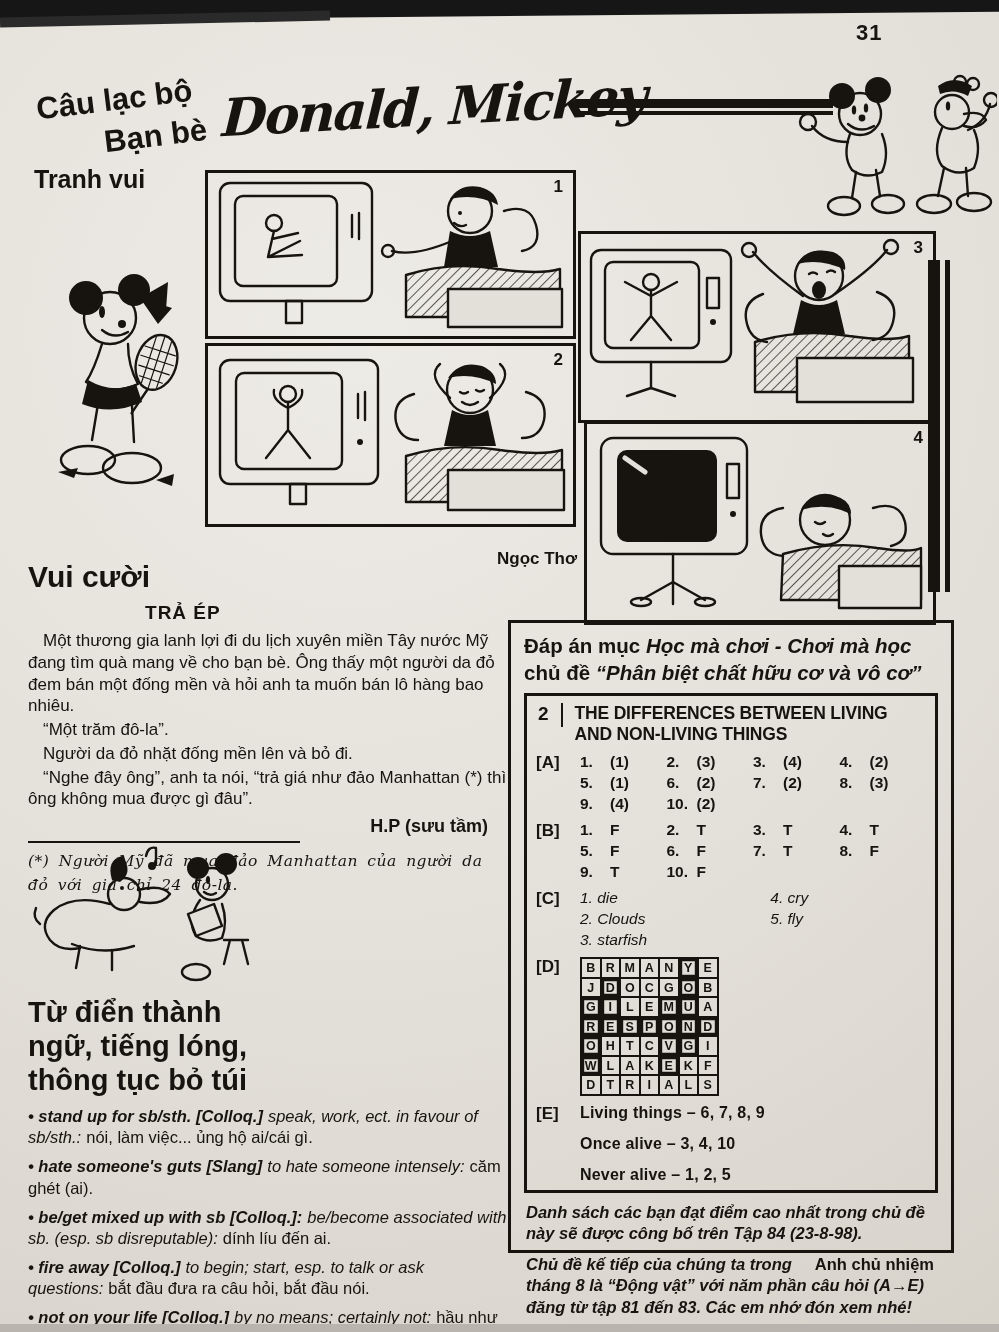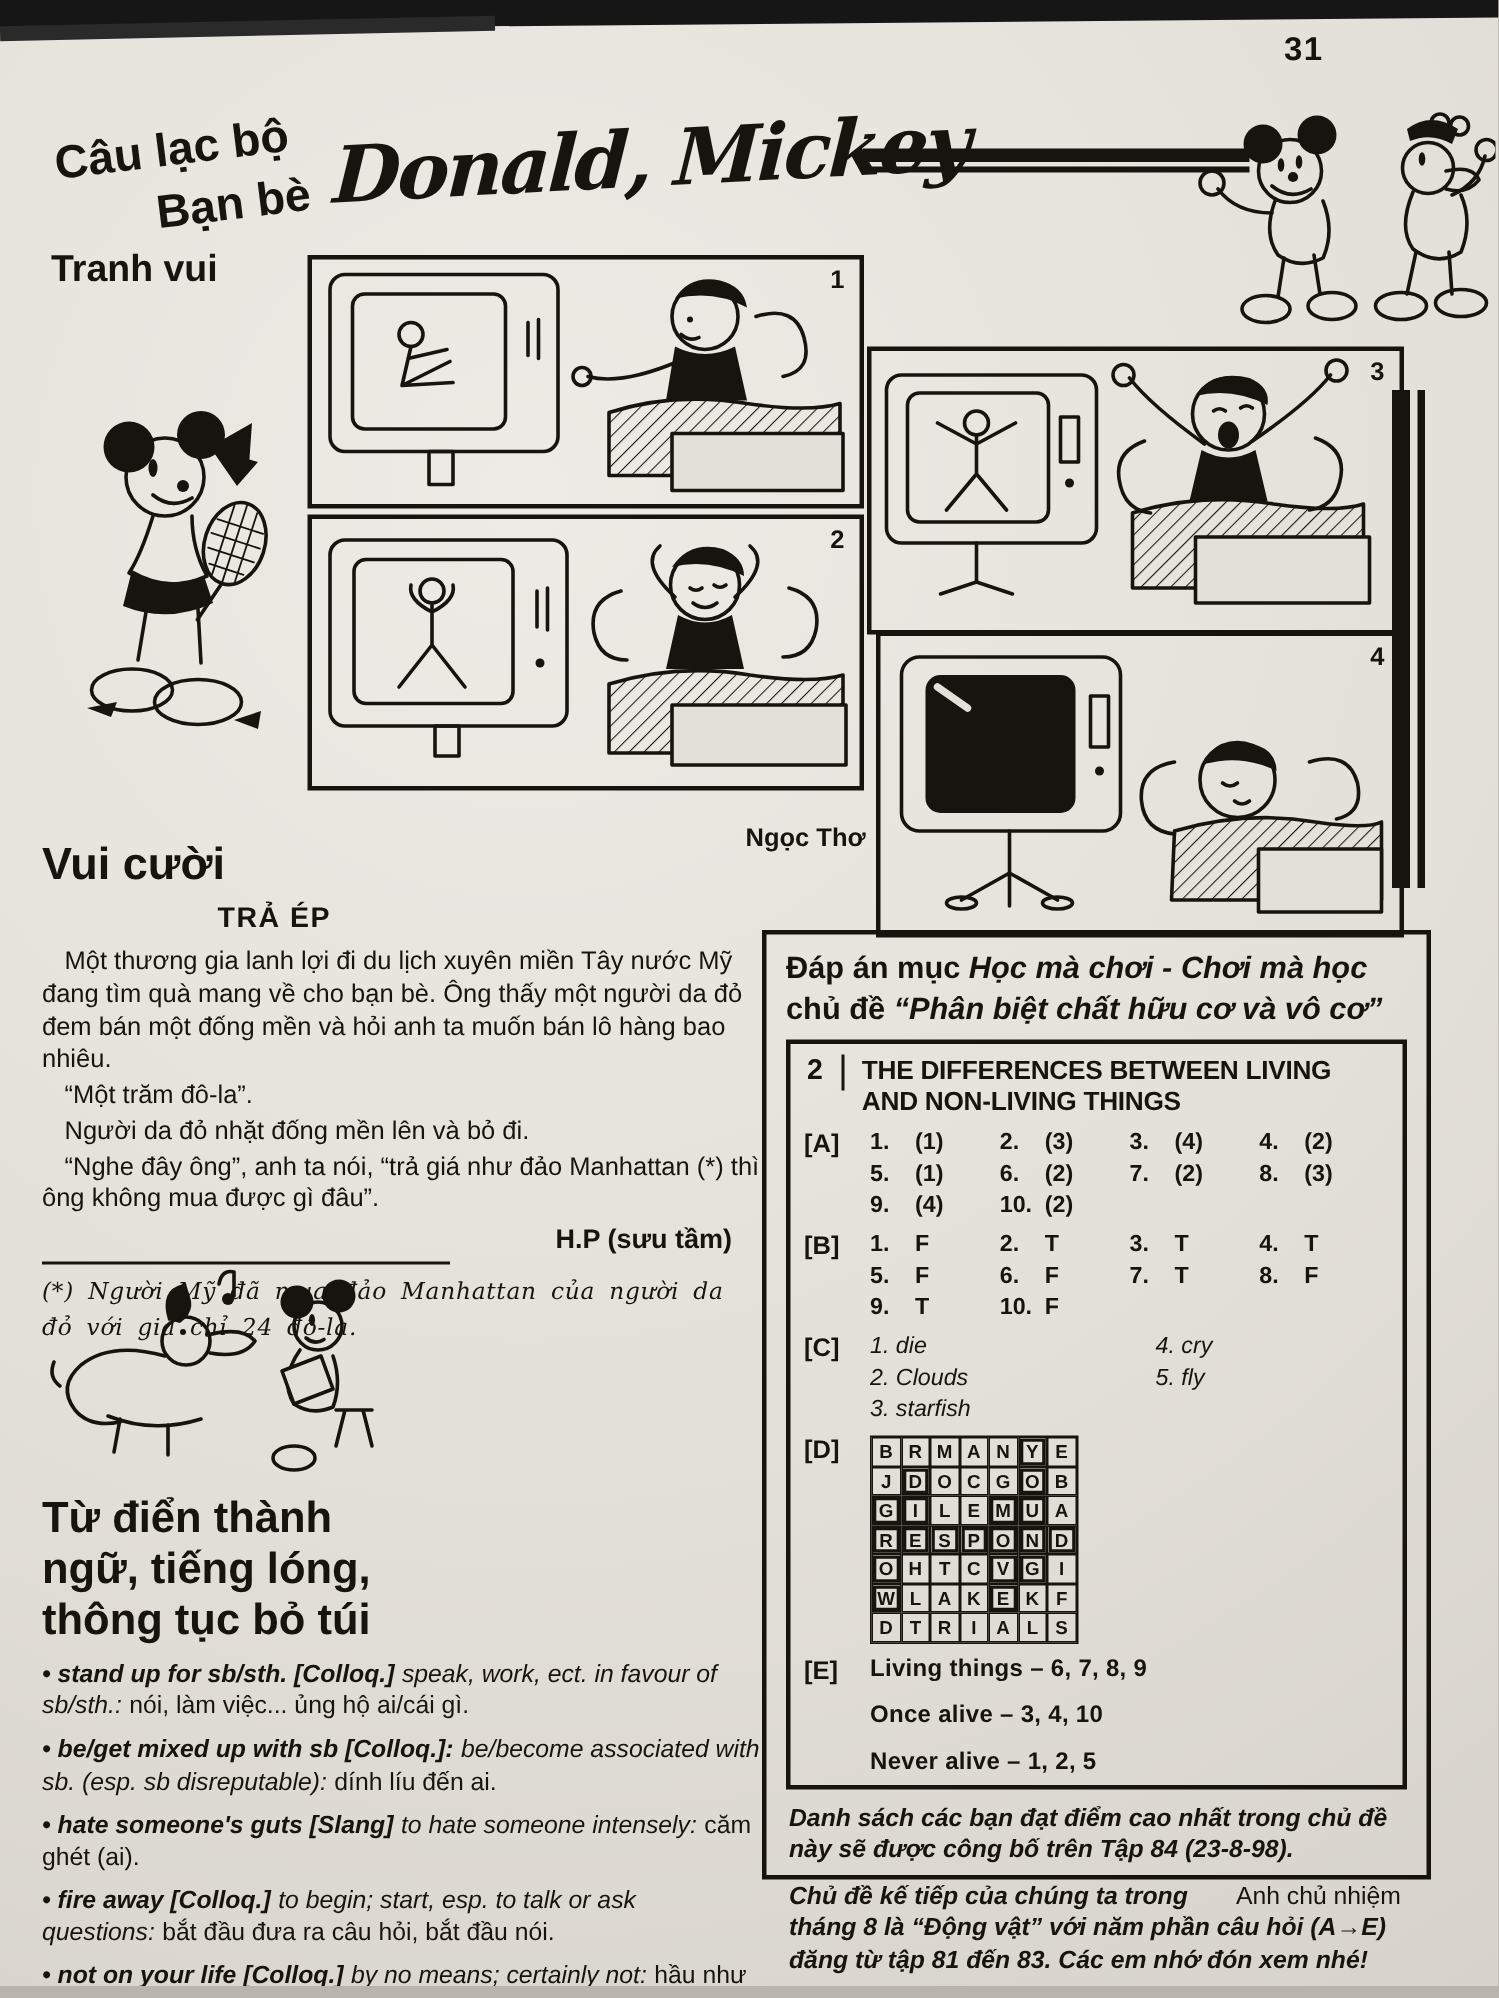--- a/index.html
+++ b/index.html
@@ -68,21 +68,21 @@
   .ai-n{display:inline-block;min-width:30px;}
   .c-cols{flex:1;display:flex;font-size:15.5px;}
   .c-col{display:flex;flex-direction:column;row-gap:3px;font-style:italic;}
   .c-col.one{width:55%;}
   .ws{display:grid;grid-template-columns:repeat(7,19.5px);grid-auto-rows:19.5px;border:1.5px solid #17140f;width:max-content;}
   .ws-cell{display:flex;align-items:center;justify-content:center;border:1.2px solid #17140f;
            font-size:12.5px;font-weight:bold;}
   .ws-cell.hl{box-shadow:inset 0 0 0 2.2px #17140f;}
   .e-lines{display:flex;flex-direction:column;row-gap:13px;font-size:16px;font-weight:bold;letter-spacing:.2px;}
   .ans-note{margin:9px 2px 0;font-size:16.5px;font-weight:bold;font-style:italic;line-height:1.3;}
-  .sig{float:right;font-weight:normal;font-style:normal;margin-right:2px;}
+  .sig{float:right;font-weight:bold;font-style:normal;margin-right:2px;}
 
   svg{stroke:#17140f;fill:none;stroke-width:2.4;stroke-linecap:round;stroke-linejoin:round;}
   svg .fill{fill:#17140f;stroke:none;}
 </style>
 </head>
 <body>
 
 <div class="page">
   <div class="scan-top"></div>
   <div class="scan-top2"></div>
@@ -296,23 +296,23 @@
       <path d="M172 60 q-14 20 -4 36 q12 8 26 2 q6 -16 0 -34"></path>
       <path d="M160 74 l26 -10 l8 22 l-26 10 z" fill="#e3e0d9"></path>
       <path d="M196 100 h24 M202 100 l-6 24 M214 100 l6 24"></path>
       <ellipse cx="168" cy="132" rx="14" ry="8"></ellipse>
     </svg>
     <h3>Từ điển thành ngữ, tiếng lóng, thông tục bỏ túi</h3>
     <div>
 
         <p class="dict-entry"><span class="term">• stand up for sb/sth. [Colloq.]</span><span class="eng">speak, work, ect. in favour of sb/sth.:</span><span class="viet">nói, làm việc... ủng hộ ai/cái gì.</span></p>
 
+        <p class="dict-entry"><span class="term">• hate someone's guts [Slang]</span><span class="eng">to hate someone intensely:</span><span class="viet">căm ghét (ai).</span></p>
+
         <p class="dict-entry"><span class="term">• be/get mixed up with sb [Colloq.]:</span><span class="eng">be/become associated with sb. (esp. sb disreputable):</span><span class="viet">dính líu đến ai.</span></p>
-
-        <p class="dict-entry"><span class="term">• hate someone's guts [Slang]</span><span class="eng">to hate someone intensely:</span><span class="viet">căm ghét (ai).</span></p>
 
         <p class="dict-entry"><span class="term">• fire away [Colloq.]</span><span class="eng">to begin; start, esp. to talk or ask questions:</span><span class="viet">bắt đầu đưa ra câu hỏi, bắt đầu nói.</span></p>
 
         <p class="dict-entry"><span class="term">• not on your life [Colloq.]</span><span class="eng">by no means; certainly not:</span><span class="viet">hầu như chắc chắn là không.</span></p>
 
       </div>
   </div>
 
   <div class="ansbox">
     <div class="ans-title">

